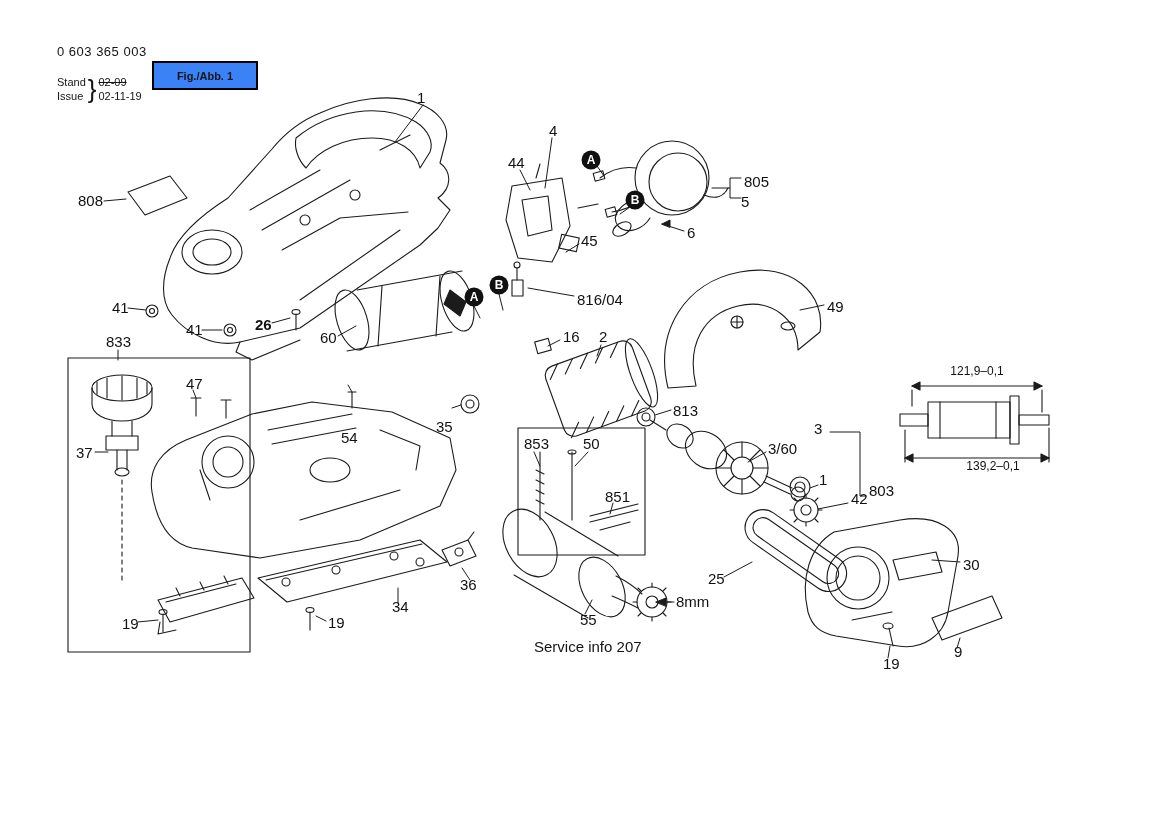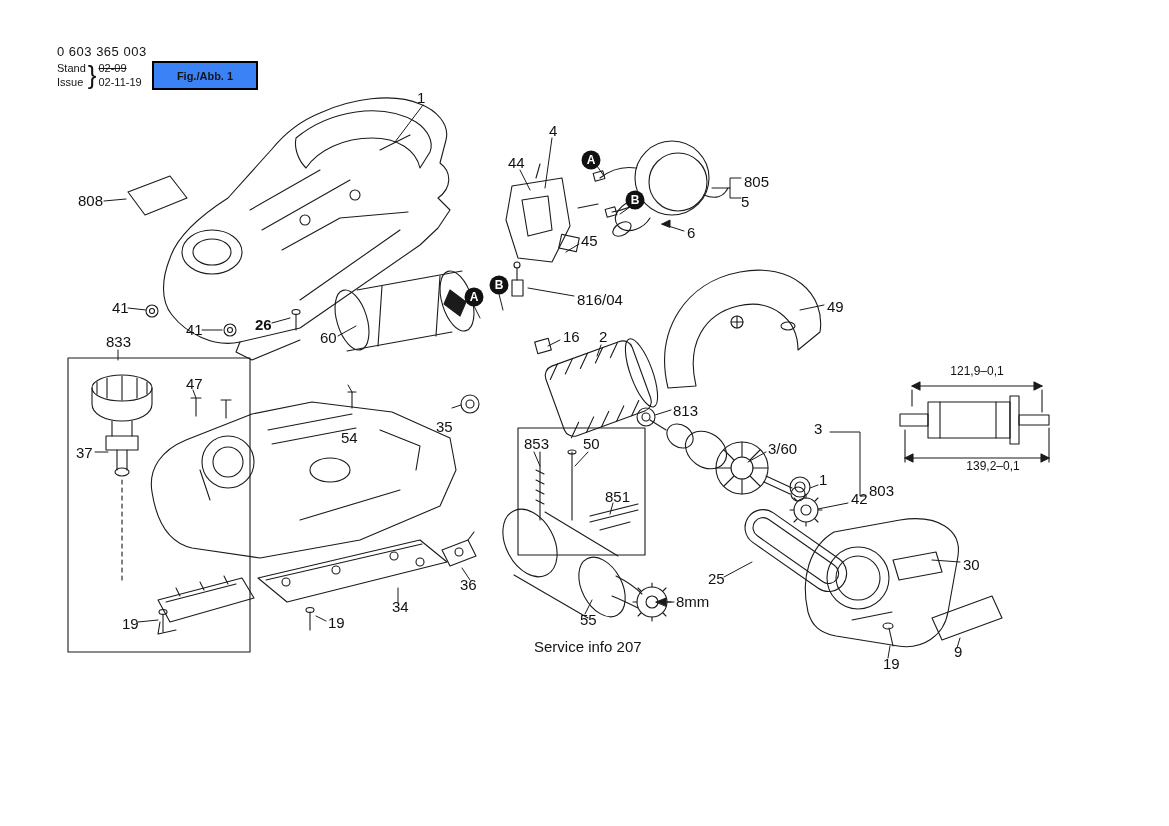--- a/index.html
+++ b/index.html
@@ -3,21 +3,21 @@
 <meta charset="utf-8">
 <style>
   html,body { margin:0; padding:0; background:#ffffff; }
   #page {
     position:relative; width:1112px; height:826px; background:#ffffff;
     font-family:"Liberation Sans", sans-serif; color:#141414; overflow:hidden;
   }
   
   .hdr { position:absolute; left:57px; top:44px; }
   .order-no { font-size:13px; letter-spacing:0.5px; }
-  .si { display:flex; align-items:center; margin-top:2px; }
+  .si { display:flex; align-items:center; margin-top:16px; }
   .si-col { display:flex; flex-direction:column; font-size:11px; line-height:14px; }
   .si-brace { font-size:26px; font-weight:200; margin:0 2px; line-height:26px; }
   .struck { text-decoration: line-through; }
   .fig-box {
     position:absolute; left:152px; top:61px; width:102px; height:25px;
     border:2px solid #000; display:flex; align-items:center; justify-content:center;
     font-size:11px; font-weight:bold; background:#3b82f6;
   }
   
   #labels-layer { position:absolute; inset:0; pointer-events:none; }

